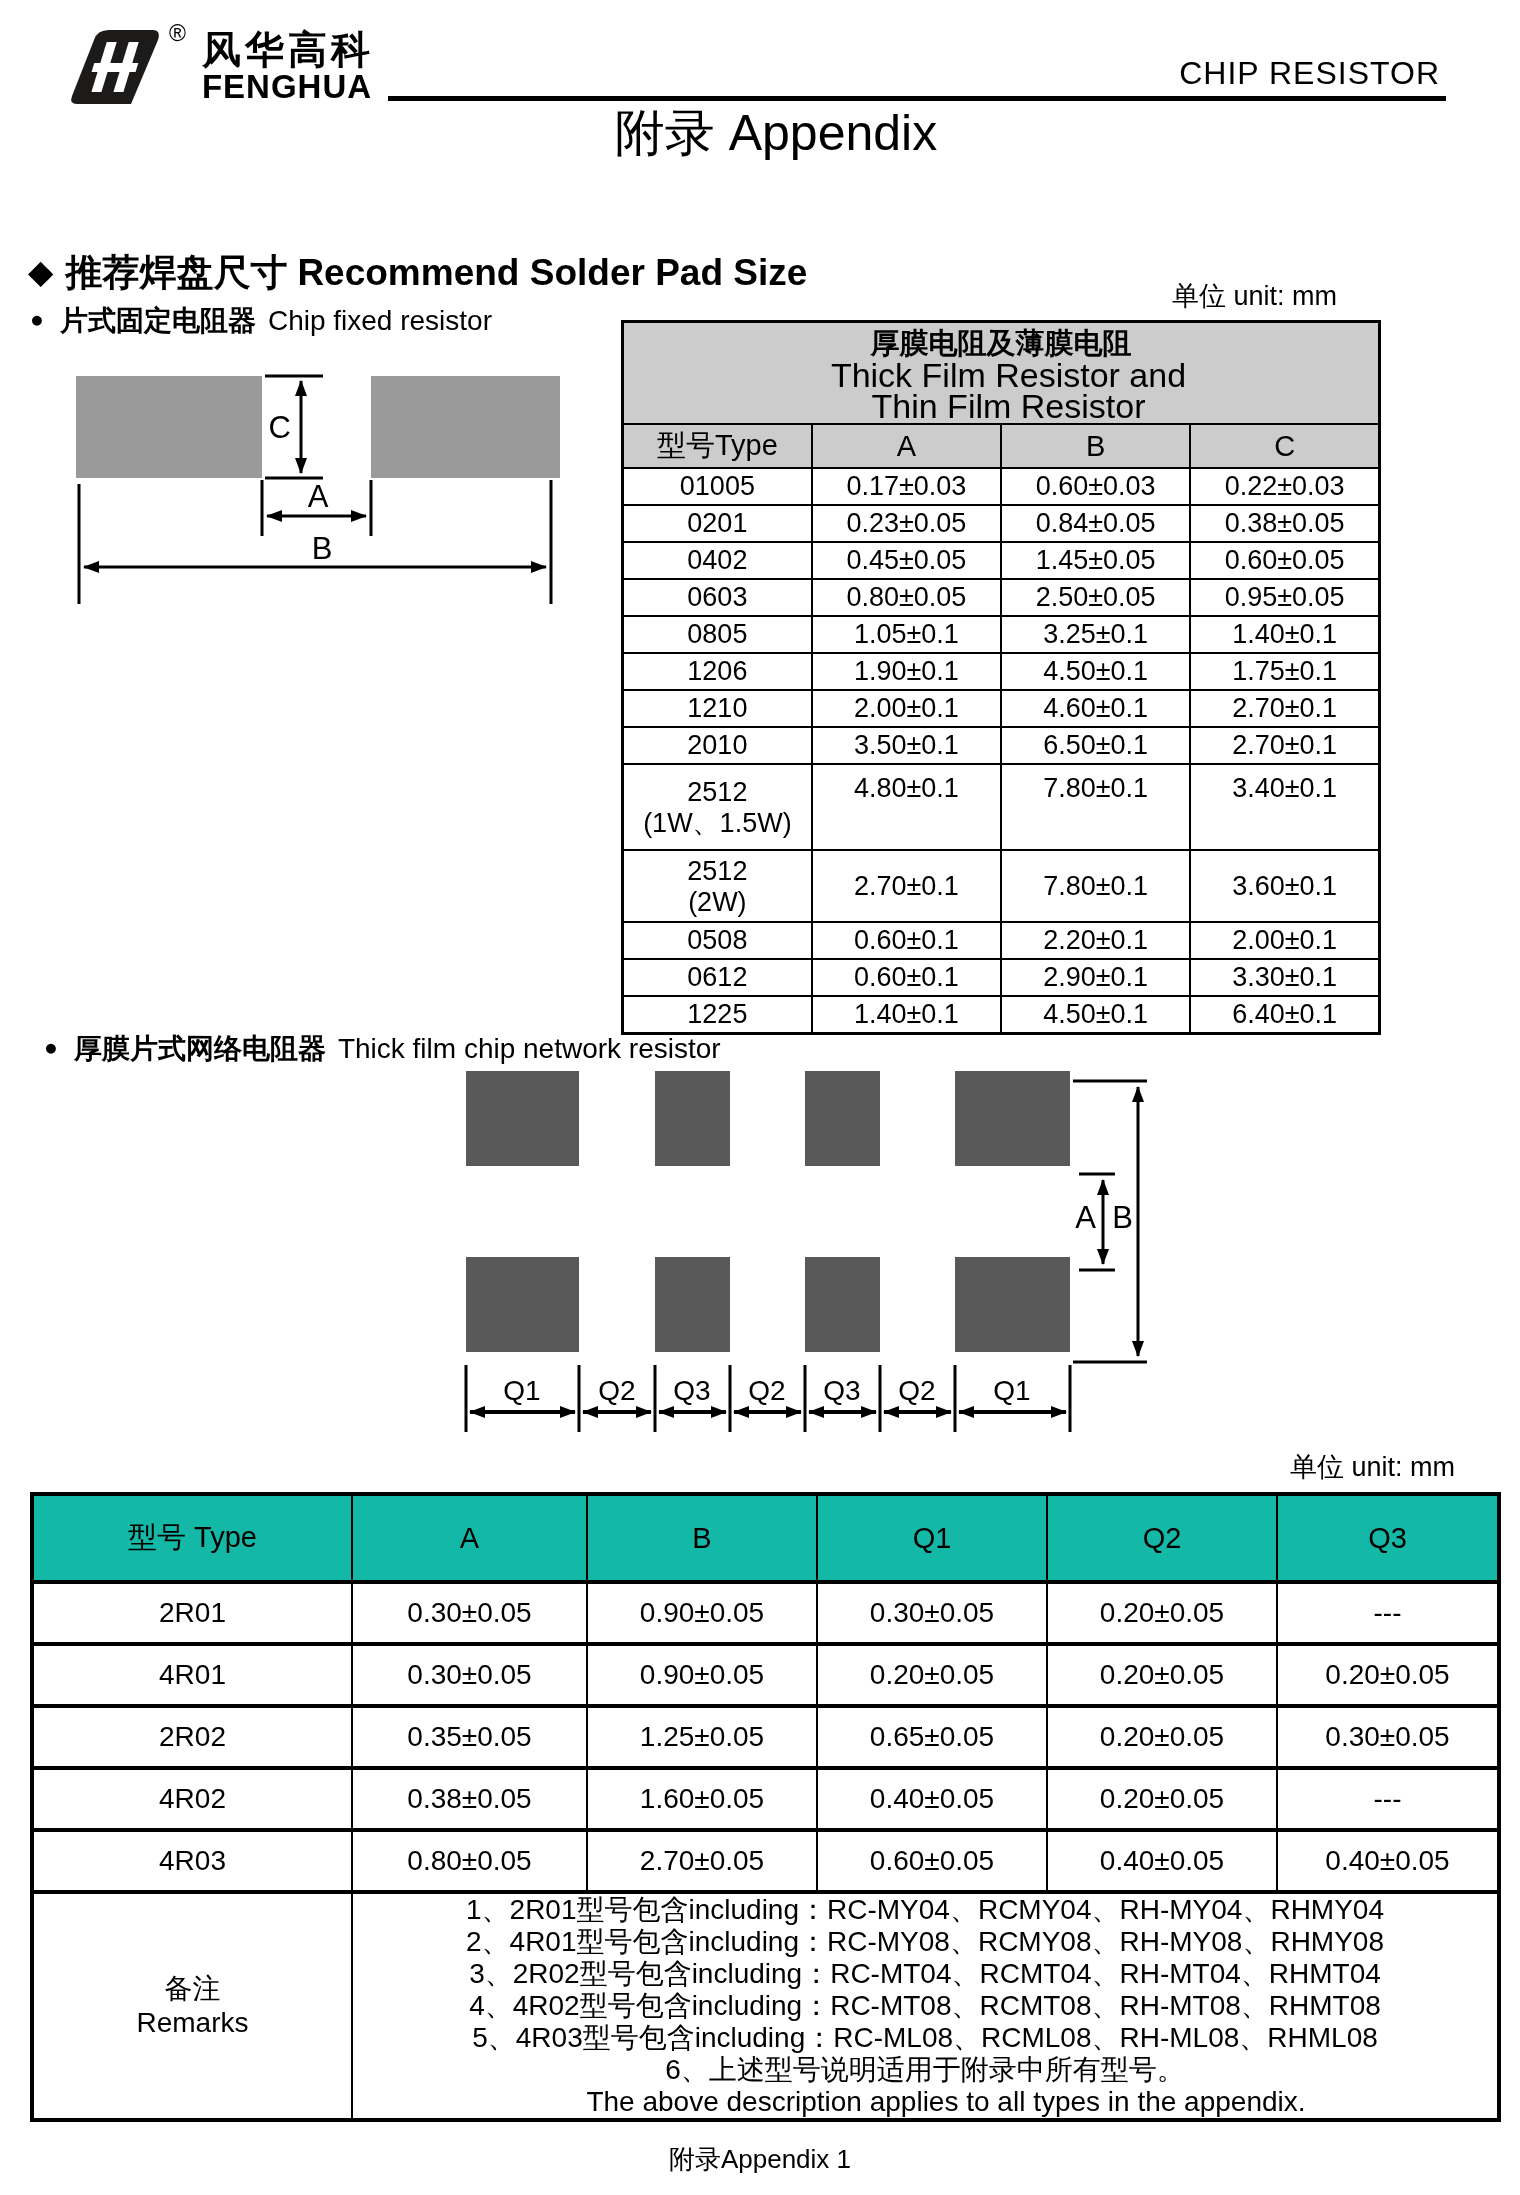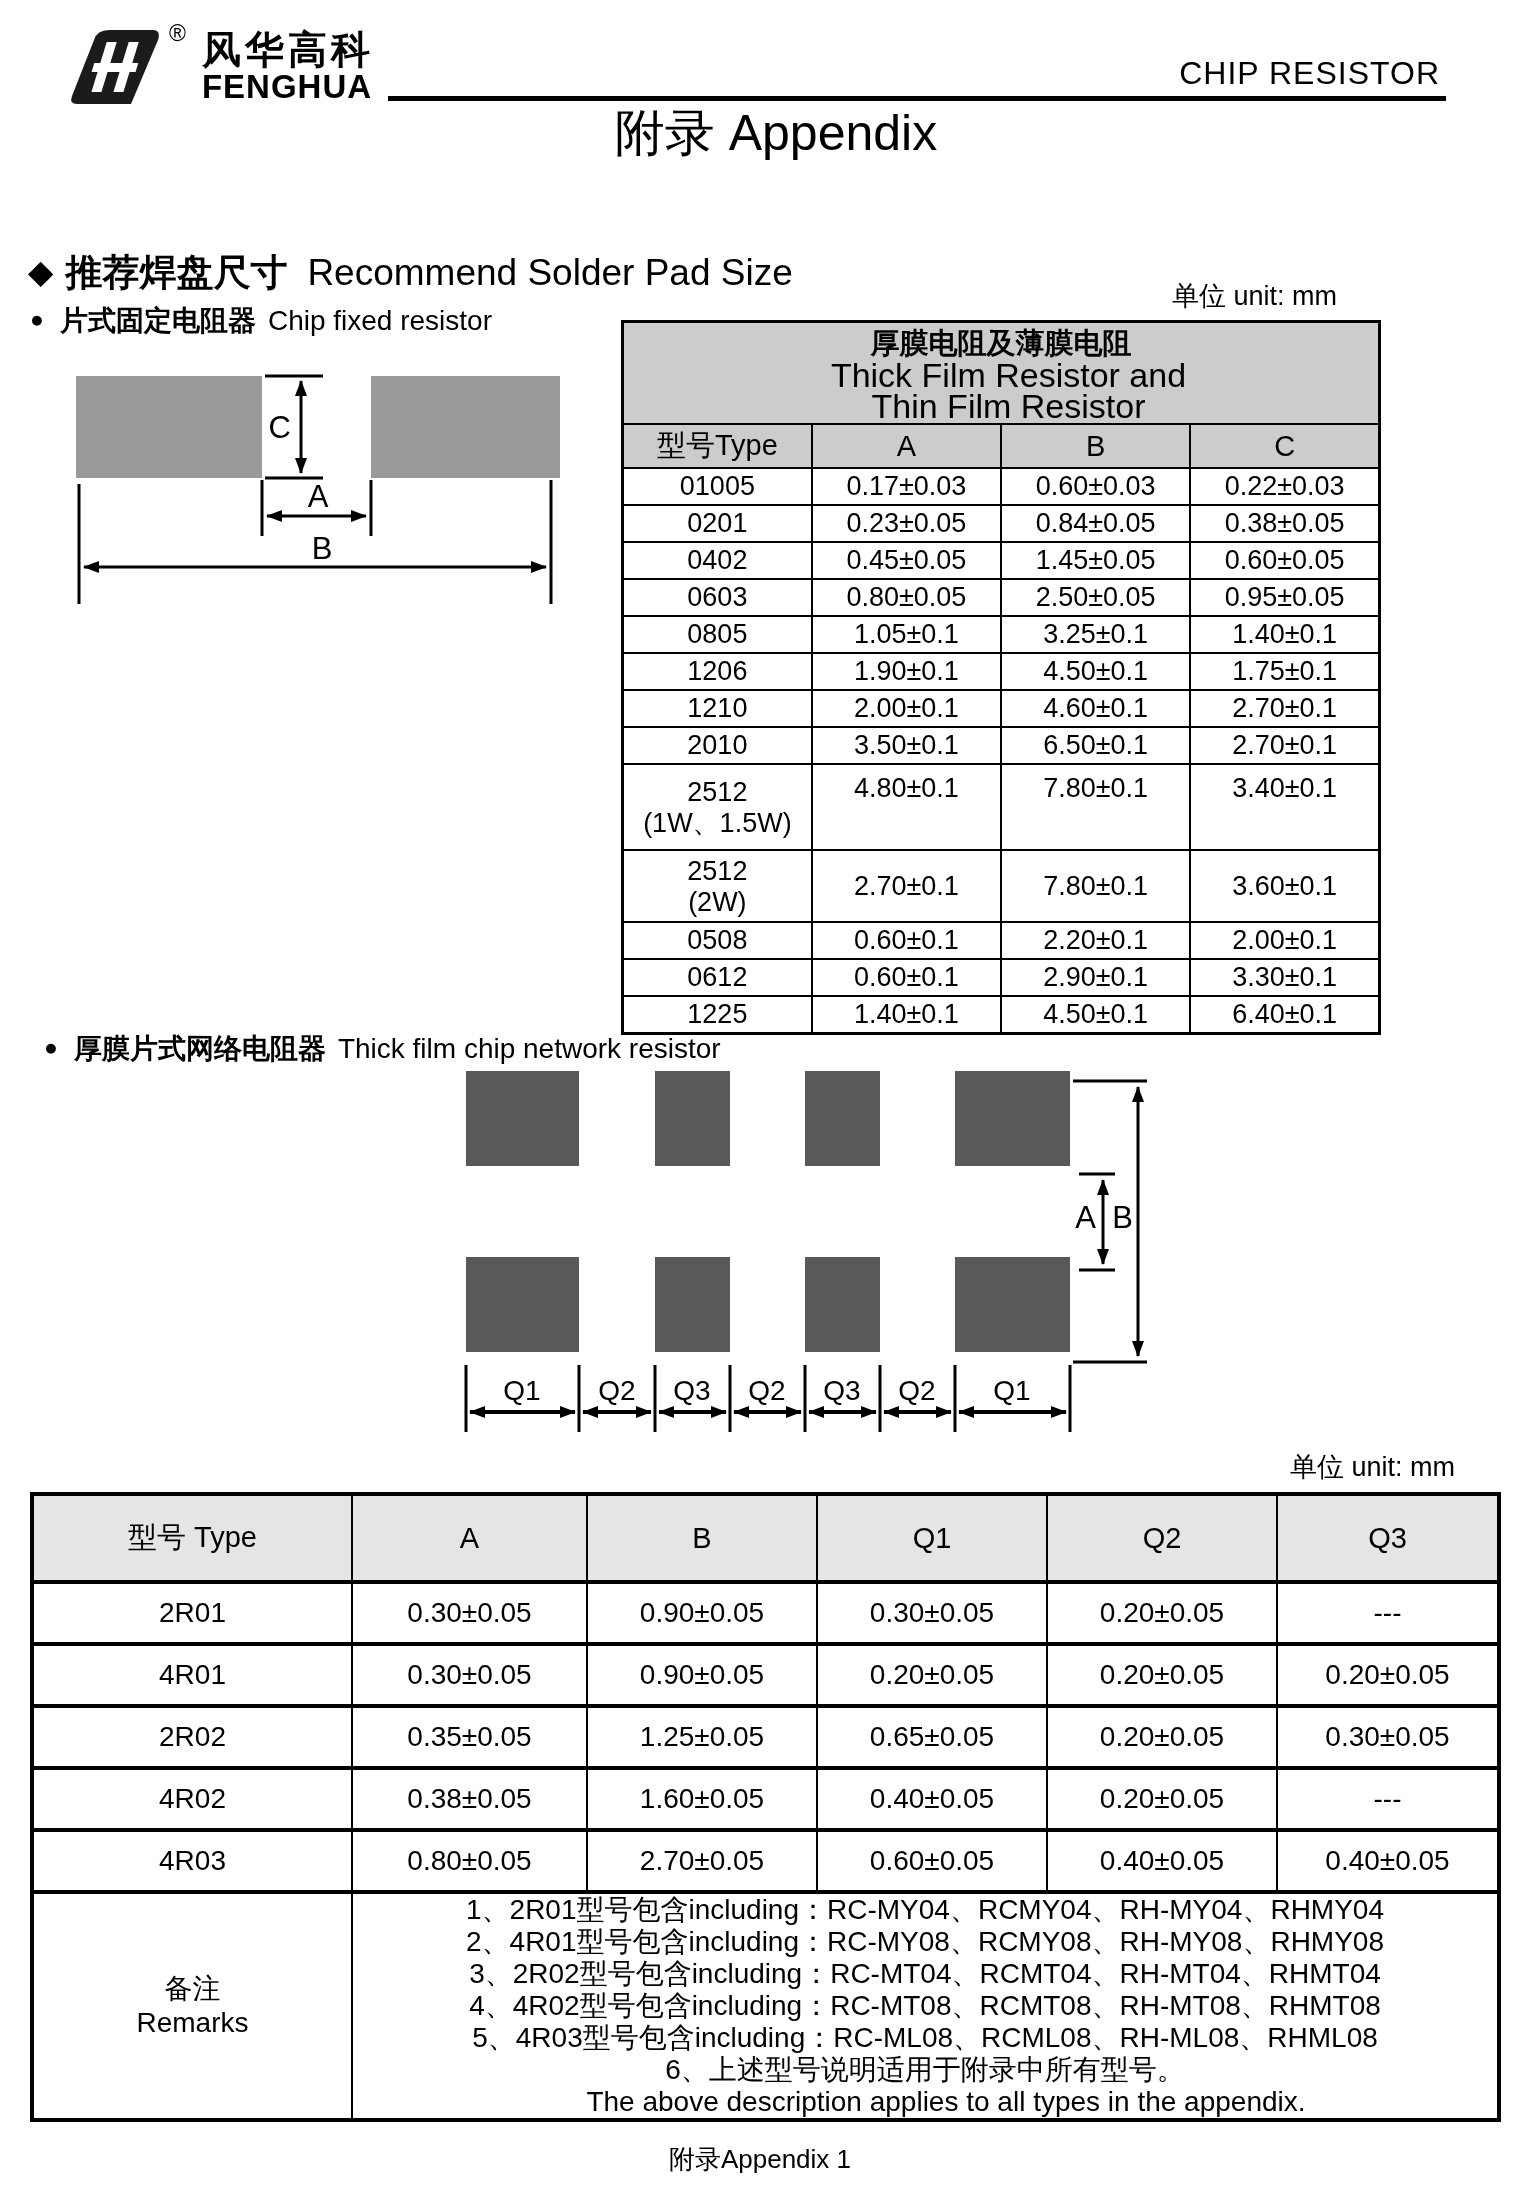--- a/index.html
+++ b/index.html
@@ -16,21 +16,21 @@
   .logo-cn{font-size:39px;font-weight:bold;letter-spacing:4px;line-height:1.02;}
   .logo-en{font-size:33px;font-weight:bold;letter-spacing:1px;line-height:1.05;}
   .chip-resistor{position:absolute;top:55px;right:80px;font-size:32px;letter-spacing:1px;}
   .header-rule{position:absolute;left:388px;top:96px;width:1058px;height:5px;background:#000;}
   .page-title{position:absolute;top:100px;left:0;width:1520px;text-align:center;font-size:50px;margin-left:16px;}
 
   
   .section-heading{position:absolute;left:28px;top:248px;font-size:37px;white-space:nowrap;}
   .marker-diamond{font-size:33px;margin-right:12px;vertical-align:2px;}
   .section-cn{font-weight:bold;}
-  .section-en{margin-left:20px;}
+  .section-en{margin-left:10px;font-weight:bold;}
   .unit-top{position:absolute;top:278px;left:1172px;font-size:27px;white-space:nowrap;}
   .unit-bottom{position:absolute;top:1449px;left:1290px;font-size:27px;white-space:nowrap;}
   .subsection{position:absolute;font-size:28px;white-space:nowrap;}
   #sub-fixed{left:30px;top:302px;}
   #sub-network{left:44px;top:1030px;}
   .marker-dot{font-size:23px;margin-right:16px;vertical-align:3px;}
   .sub-cn{font-weight:bold;margin-right:12px;margin-top:22px;}
 
   
   #diagram-fixed{position:absolute;left:60px;top:360px;}
@@ -53,21 +53,21 @@
   .r-t2{height:72px;}
   .r-t1 td.vtop{vertical-align:top;padding-top:8px;}
   .type-note{display:block;font-size:27px;line-height:30px;}
 
   
   #table-network-wrap{position:absolute;left:30px;top:1492px;width:1467px;}
   .t2{border:4px solid #000;}
   .t2 th,.t2 td{border-left:2px solid #000;border-right:2px solid #000;
     border-top:4px solid #000;border-bottom:4px solid #000;
     text-align:center;font-weight:normal;padding:0;font-size:28px;}
-  .t2 .head-row{background:#e5e5e5;height:88px;}
+  .t2 .head-row{background:#14b8a6;height:88px;}
   .t2 .head-row th{font-size:29px;}
   .t2 .data-row{height:62px;}
   .remarks-row{height:226px;}
   .remarks-label-cell{font-size:28px;line-height:34px;}
   .remarks-cell{text-align:left;padding:8px 6px 6px 14px;font-size:27px;}
   .remark-line{line-height:32px;white-space:nowrap;}
   .remark-line.indent{padding-left:42px;}
 
   
   .footer{position:absolute;top:2142px;left:0;width:1520px;text-align:center;font-size:26px;}

